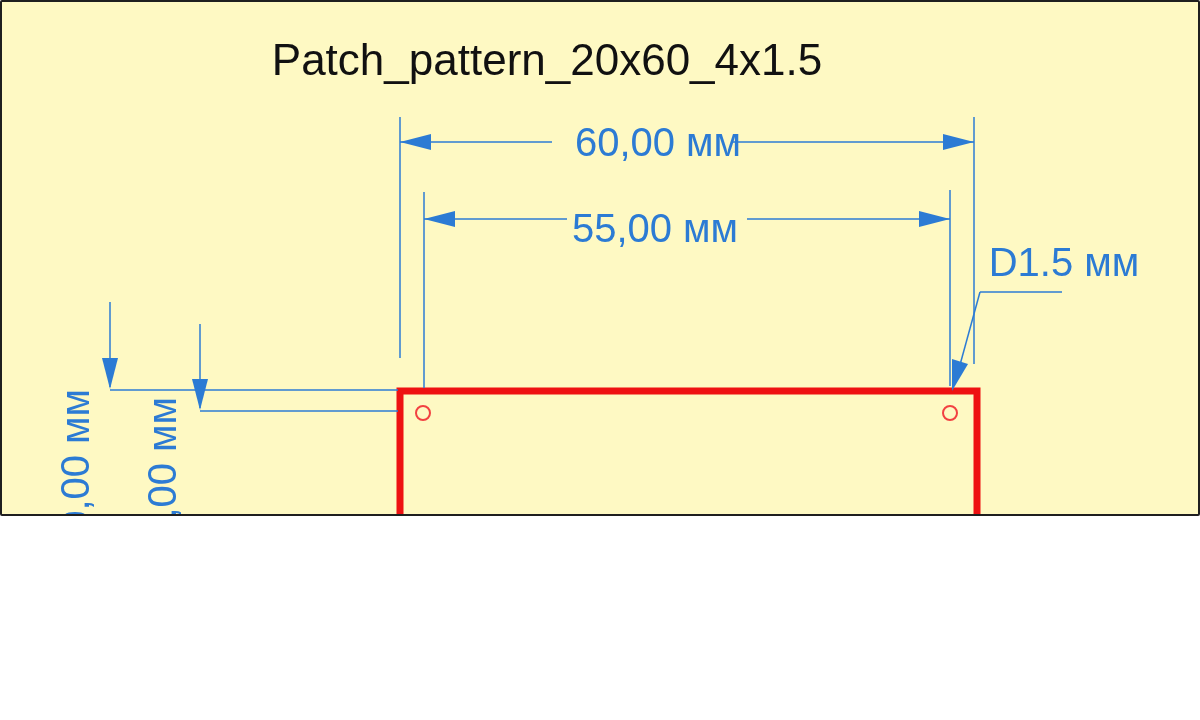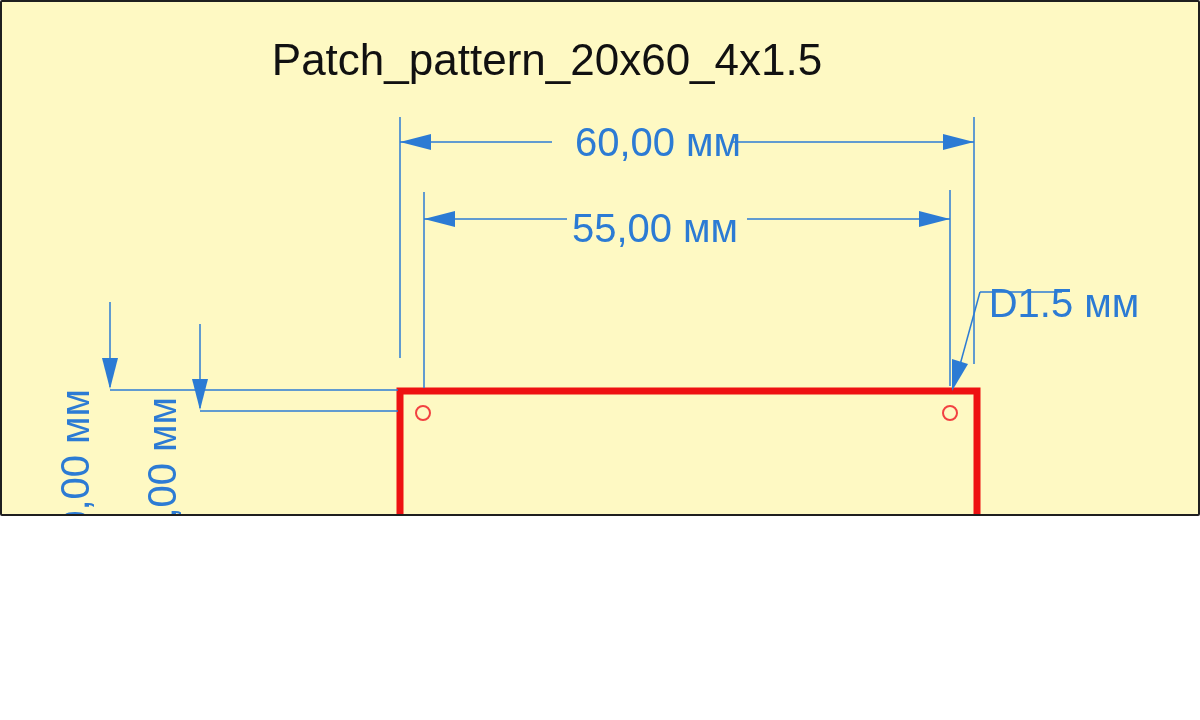--- a/index.html
+++ b/index.html
@@ -94,15 +94,15 @@
   </svg>
 
   <div class="label" style="left:640px;top:140px;margin-left:16px;">60,00 мм</div>
 
   <div class="label" style="left:653px;top:226px;">55,00 мм</div>
 
   <div class="label vertical" style="left:73px;top:470px;">20,00 мм</div>
 
   <div class="label vertical" style="left:160px;top:478px;">15,00 мм</div>
 
-  <div class="label" style="left:1062px;top:260px;margin-top:41px;">D1.5 мм</div>
+  <div class="label" style="left:1062px;top:260px;">D1.5 мм</div>
 
 </div>
 
 </body></html>

